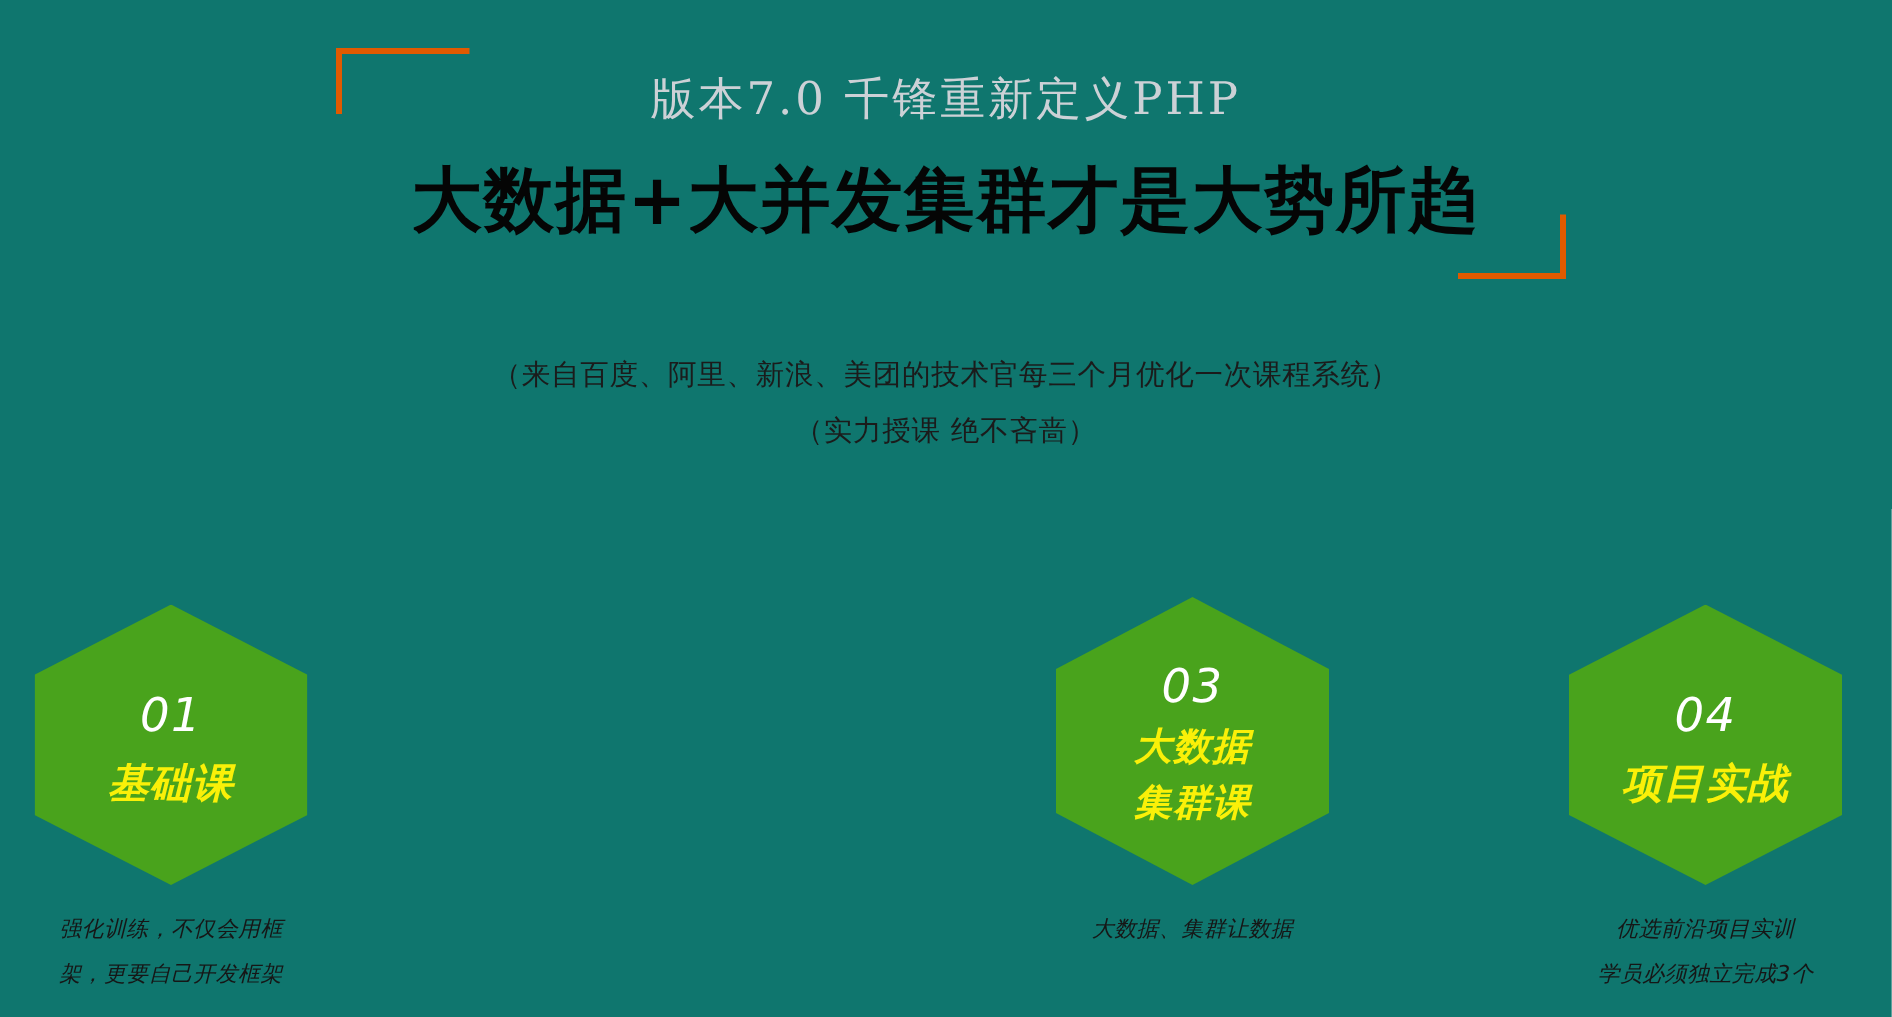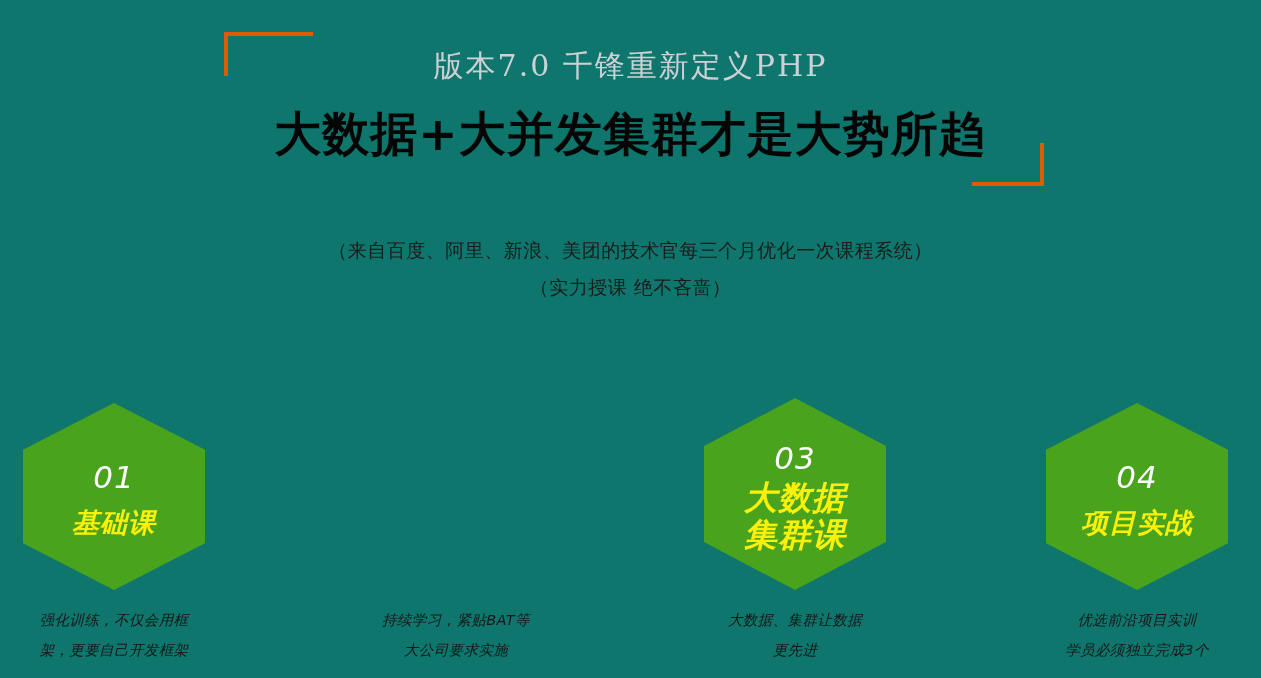--- a/index.html
+++ b/index.html
@@ -143,21 +143,21 @@
   .hex-label {
     color: #faf008;
     font-size: 27px;
     font-weight: bold;
     line-height: 34px;
     letter-spacing: 1px;
     white-space: nowrap;
     text-align: center;
   }
   .hex.standard .hex-label { margin-top: 10px; }
-  .hex.tall .hex-label { margin-top: 4px; font-size: 33px; line-height: 33px; }
+  .hex.tall .hex-label { margin-top: 4px; font-size: 25px; line-height: 33px; }
 
   .hex-caption {
     position: absolute;
     left: 0;
     top: 213px;
     width: 268px;
     text-align: center;
   }
   .caption-line {
     font-size: 14.5px;
@@ -191,35 +191,30 @@
         <div class="hex-num">01</div>
         <div class="hex-label">基础课</div>
       </div>
       <div class="hex-caption">
         <div class="caption-line">强化训练，不仅会用框</div>
         <div class="caption-line">架，更要自己开发框架</div>
       </div>
     </div>
 
     <div class="hex-card c2">
-      <div class="hex-caption">
-        <div class="caption-line">持续学习，紧贴BAT等</div>
-        <div class="caption-line">大公司要求实施</div>
-      </div>
     </div>
 
     <div class="hex-card c3">
       <div class="hex tall">
         <div class="hex-num">03</div>
         <div class="hex-label">大数据</div>
         <div class="hex-label">集群课</div>
       </div>
       <div class="hex-caption">
         <div class="caption-line">大数据、集群让数据</div>
-        <div class="caption-line">更先进</div>
       </div>
     </div>
 
     <div class="hex-card c4">
       <div class="hex standard">
         <div class="hex-num">04</div>
         <div class="hex-label">项目实战</div>
       </div>
       <div class="hex-caption">
         <div class="caption-line">优选前沿项目实训</div>

